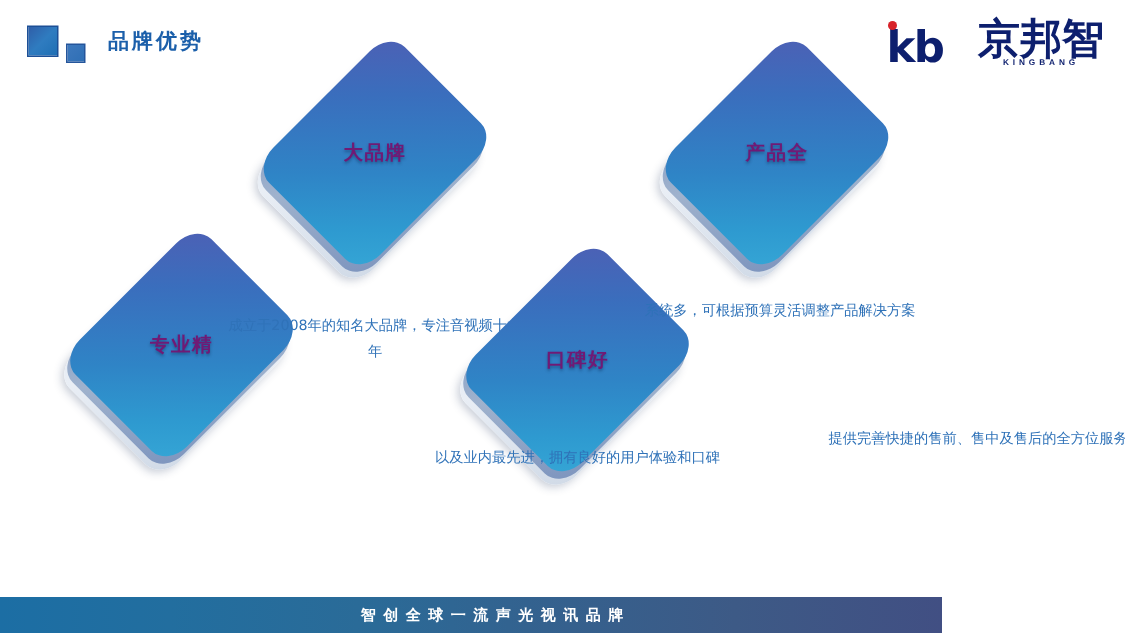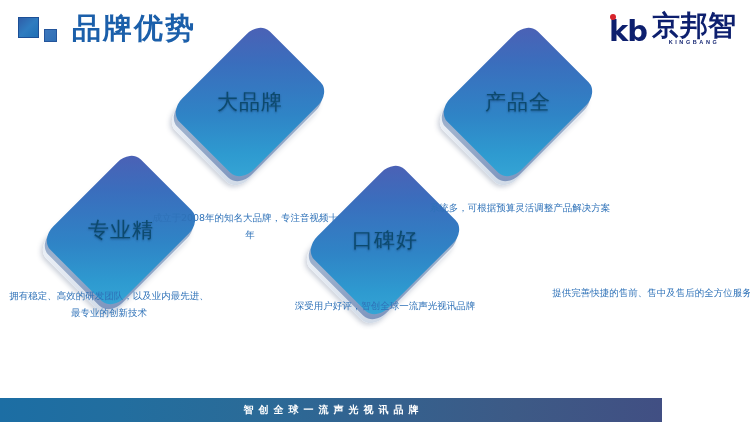--- a/index.html
+++ b/index.html
@@ -20,27 +20,27 @@
     box-sizing:border-box;
   }
   .sq-small{
     position:absolute;left:44px;top:29px;width:13px;height:13px;
     background:linear-gradient(135deg,#3d78bd 0%,#2f6fb5 100%);
     border:1px solid #24559b;
     box-sizing:border-box;
   }
   .page-title{
     position:absolute;left:72px;top:14px;
-    font-size:29px;font-weight:bold;color:#1b5faa;
+    font-size:14px;font-weight:bold;color:#1b5faa;
     letter-spacing:2px;line-height:28px;
     font-family:"DejaVu Sans","Liberation Sans",sans-serif;
   }
 
   
-  .logo{position:absolute;right:14px;top:12px;height:34px;display:flex;align-items:flex-end;}
+  .logo{position:absolute;right:14px;top:12px;height:34px;display:flex;align-items:flex-end;gap:18px;}
   .logo-kb{position:relative;display:flex;align-items:flex-end;margin-right:5px;}
   .logo-kb-text{
     font-size:29px;font-weight:bold;color:#0d1f6e;
     font-family:"DejaVu Sans","Liberation Sans",sans-serif;
     line-height:29px;letter-spacing:-1px;
   }
   .logo-dot{
     position:absolute;left:1px;top:-3px;width:6px;height:6px;border-radius:50%;
     background:#d8232a;
   }
@@ -85,39 +85,39 @@
   .dia-face{
     position:absolute;left:50%;top:50%;
     width:104px;height:104px;
     margin-left:-52px;margin-top:-52px;
     border-radius:15px;
     transform:rotate(45deg) scaleY(1.23) scaleX(0.97);
   }
   .dia-label{
     position:absolute;left:0;top:0;width:130px;height:160px;
     display:flex;align-items:center;justify-content:center;
-    color:#0c4a6e;font-size:21px;font-weight:normal;letter-spacing:1px;
+    color:#701a75;font-size:13px;font-weight:bold;letter-spacing:1px;
     text-shadow:0 1px 2px rgba(10,40,80,.45);
     font-family:"DejaVu Sans","Liberation Sans",sans-serif;
     pointer-events:none;
   }
 
   .desc{
     position:absolute;width:200px;
     text-align:center;
     color:#2f72b8;
     font-size:9.5px;line-height:17px;
     font-family:"DejaVu Sans","Liberation Sans",sans-serif;
   }
 
   
   .footer{
-    position:absolute;left:0;bottom:0;width:662px;height:24px;
+    position:absolute;left:0;bottom:0;width:600px;height:24px;
     background:linear-gradient(90deg,#1c6ea4 0%,#226e9f 18%,#2a6b98 38%,#34618e 58%,#3d5a86 78%,#414f83 100%);
-    display:flex;align-items:center;justify-content:center;
+    display:flex;align-items:center;justify-content:center;padding-left:28px;
   }
   .footer-text{
     color:#ffffff;font-size:10px;font-weight:bold;letter-spacing:5px;
     text-indent:5px;
     font-family:"DejaVu Sans","Liberation Sans",sans-serif;
   }
 </style>
 </head>
 <body>
 
@@ -149,21 +149,20 @@
           </div>
         <div class="dia-shadow2">
             <div class="dia-face"></div>
           </div>
         <div class="dia-top">
             <div class="dia-face"></div>
           </div>
         <div class="dia-label">专业精</div>
       </div>
     </div>
-    <div class="desc" style="left:9px;top:287px;">拥有稳定、高效的研发团队，以及业内最先进、最专业的创新技术</div>
 
     <div class="item" style="left:185px;top:22px;width:130px;height:160px;">
       <div class="dia-wrap">
         <div class="dia-shadow">
             <div class="dia-face"></div>
           </div>
         <div class="dia-shadow2">
             <div class="dia-face"></div>
           </div>
         <div class="dia-top">
@@ -181,21 +180,21 @@
           </div>
         <div class="dia-shadow2">
             <div class="dia-face"></div>
           </div>
         <div class="dia-top">
             <div class="dia-face"></div>
           </div>
         <div class="dia-label">口碑好</div>
       </div>
     </div>
-    <div class="desc" style="left:285px;top:297px;">深受用户好评，智创全球一流声光视讯品牌</div>
+    <div class="desc" style="left:285px;top:297px;">以及业内最先进，拥有良好的用户体验和口碑</div>
 
     <div class="item" style="left:453px;top:22px;width:130px;height:160px;">
       <div class="dia-wrap">
         <div class="dia-shadow">
             <div class="dia-face"></div>
           </div>
         <div class="dia-shadow2">
             <div class="dia-face"></div>
           </div>
         <div class="dia-top">

